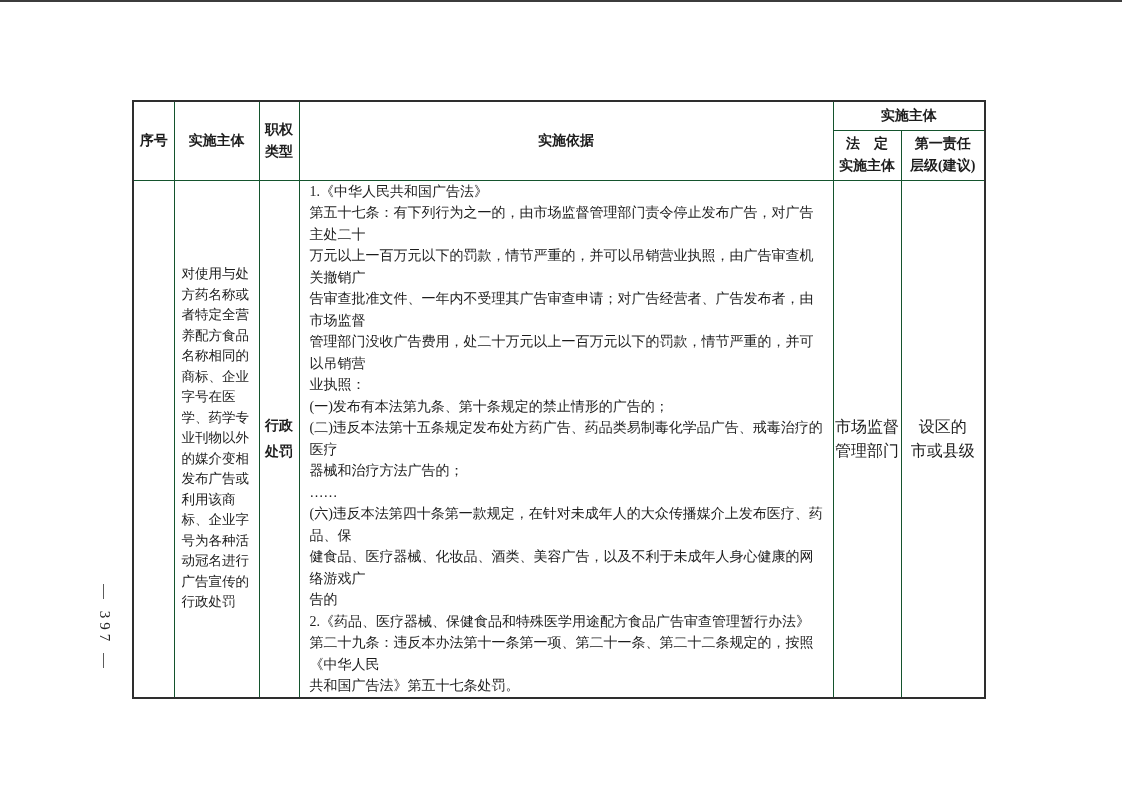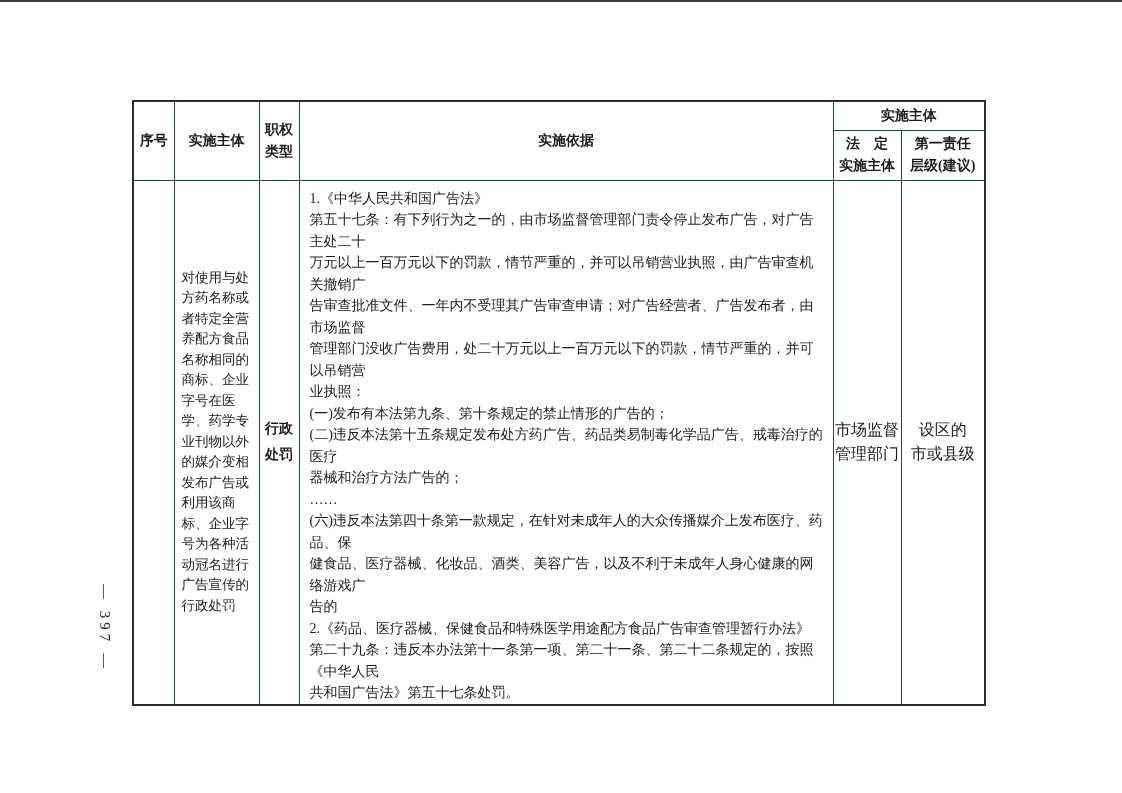--- a/index.html
+++ b/index.html
@@ -75,21 +75,21 @@
     font-size: 14px;
     line-height: 26px;
     white-space: pre-line;
     font-weight: bold;
   }
   td.cell-basis {
     font-size: 14px;
     line-height: 21.5px;
     white-space: pre-line;
     text-align: left;
-    padding: 7px 8px 0 10px;
+    padding: 0 8px 0 10px;
   }
   td.cell-subject, td.cell-level {
     font-size: 16px;
     line-height: 24px;
     white-space: pre-line;
   }
 </style>
 </head>
 <body>
 

